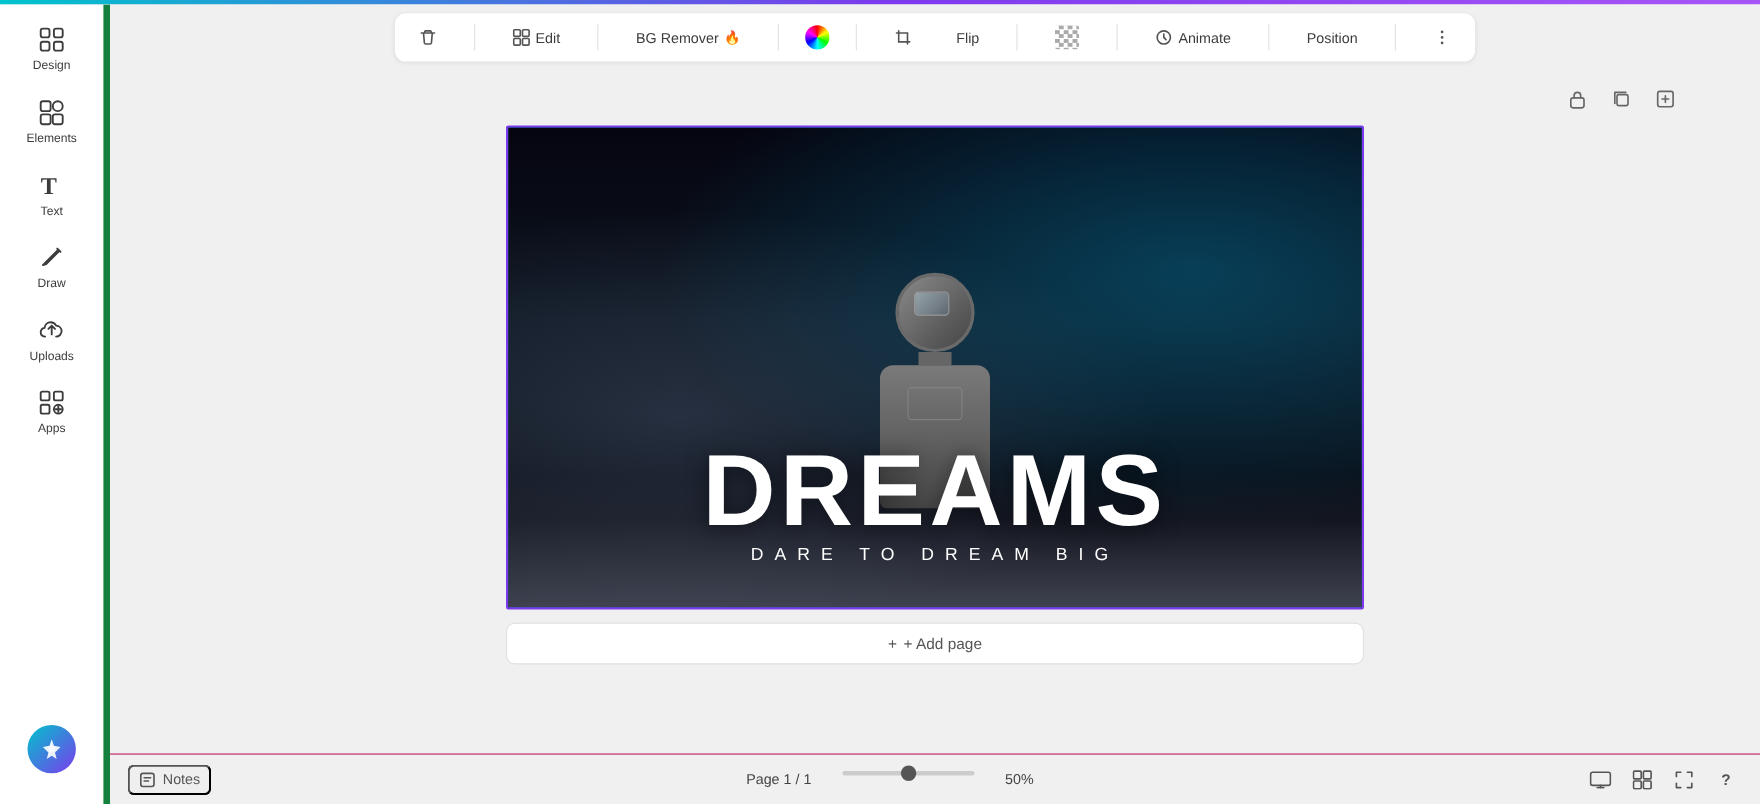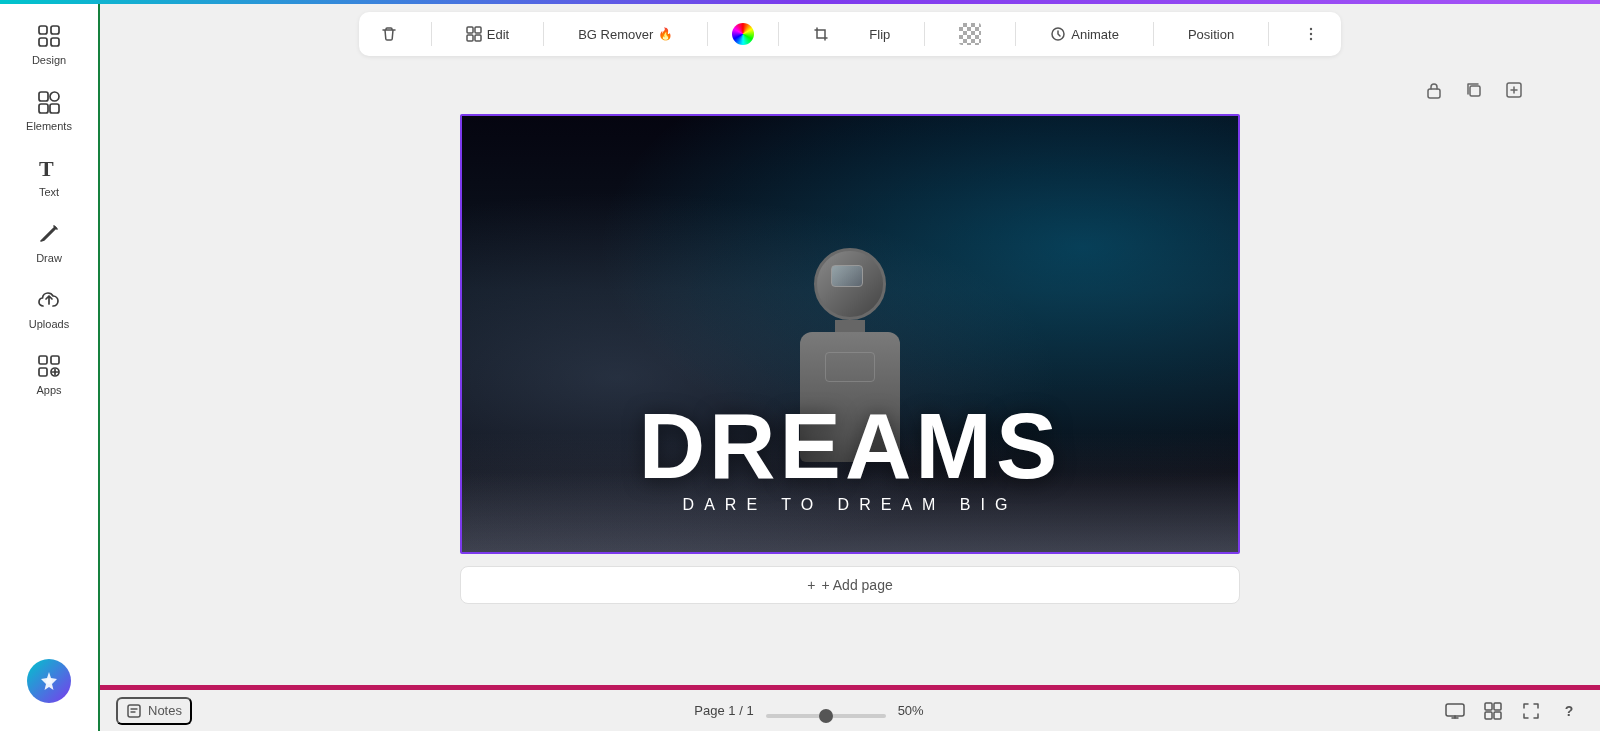--- a/index.html
+++ b/index.html
@@ -250,21 +250,21 @@
 
     
     .bottom-bar {
       height: 46px;
       background: #f0f0f0;
       display: flex;
       align-items: center;
       justify-content: space-between;
       padding: 0 16px;
       flex-shrink: 0;
-      border-top: 5px solid #be185d;
+      border-top: 1px solid #be185d;
     }
 
     .bottom-left {
       display: flex;
       align-items: center;
       gap: 8px;
     }
 
     .notes-btn {
       display: flex;
@@ -272,22 +272,22 @@
       gap: 6px;
       font-size: 13px;
       color: #555;
       cursor: pointer;
       padding: 4px 8px;
       border-radius: 6px;
     }
 
     .bottom-center {
       display: flex;
-      align-items: flex-end;
-      gap: 12px;
+      align-items: flex-start;
+      gap: 28px;
       font-size: 13px;
       color: #555;
     }
 
     .page-indicator {
       font-size: 13px;
       color: #444;
     }
 
     .zoom-slider {
@@ -335,21 +335,21 @@
       background: none;
     }
 
     
     .sidebar-wrapper {
       position: relative;
       width: 100px;
       display: flex;
       flex-direction: column;
       background: #fff;
-      border-right: 2px solid #15803d;
+      border-right: 6px solid #15803d;
     }
 
     .sidebar-top {
       display: flex;
       flex-direction: column;
       align-items: center;
       padding-top: 8px;
       flex: 1;
     }
 

